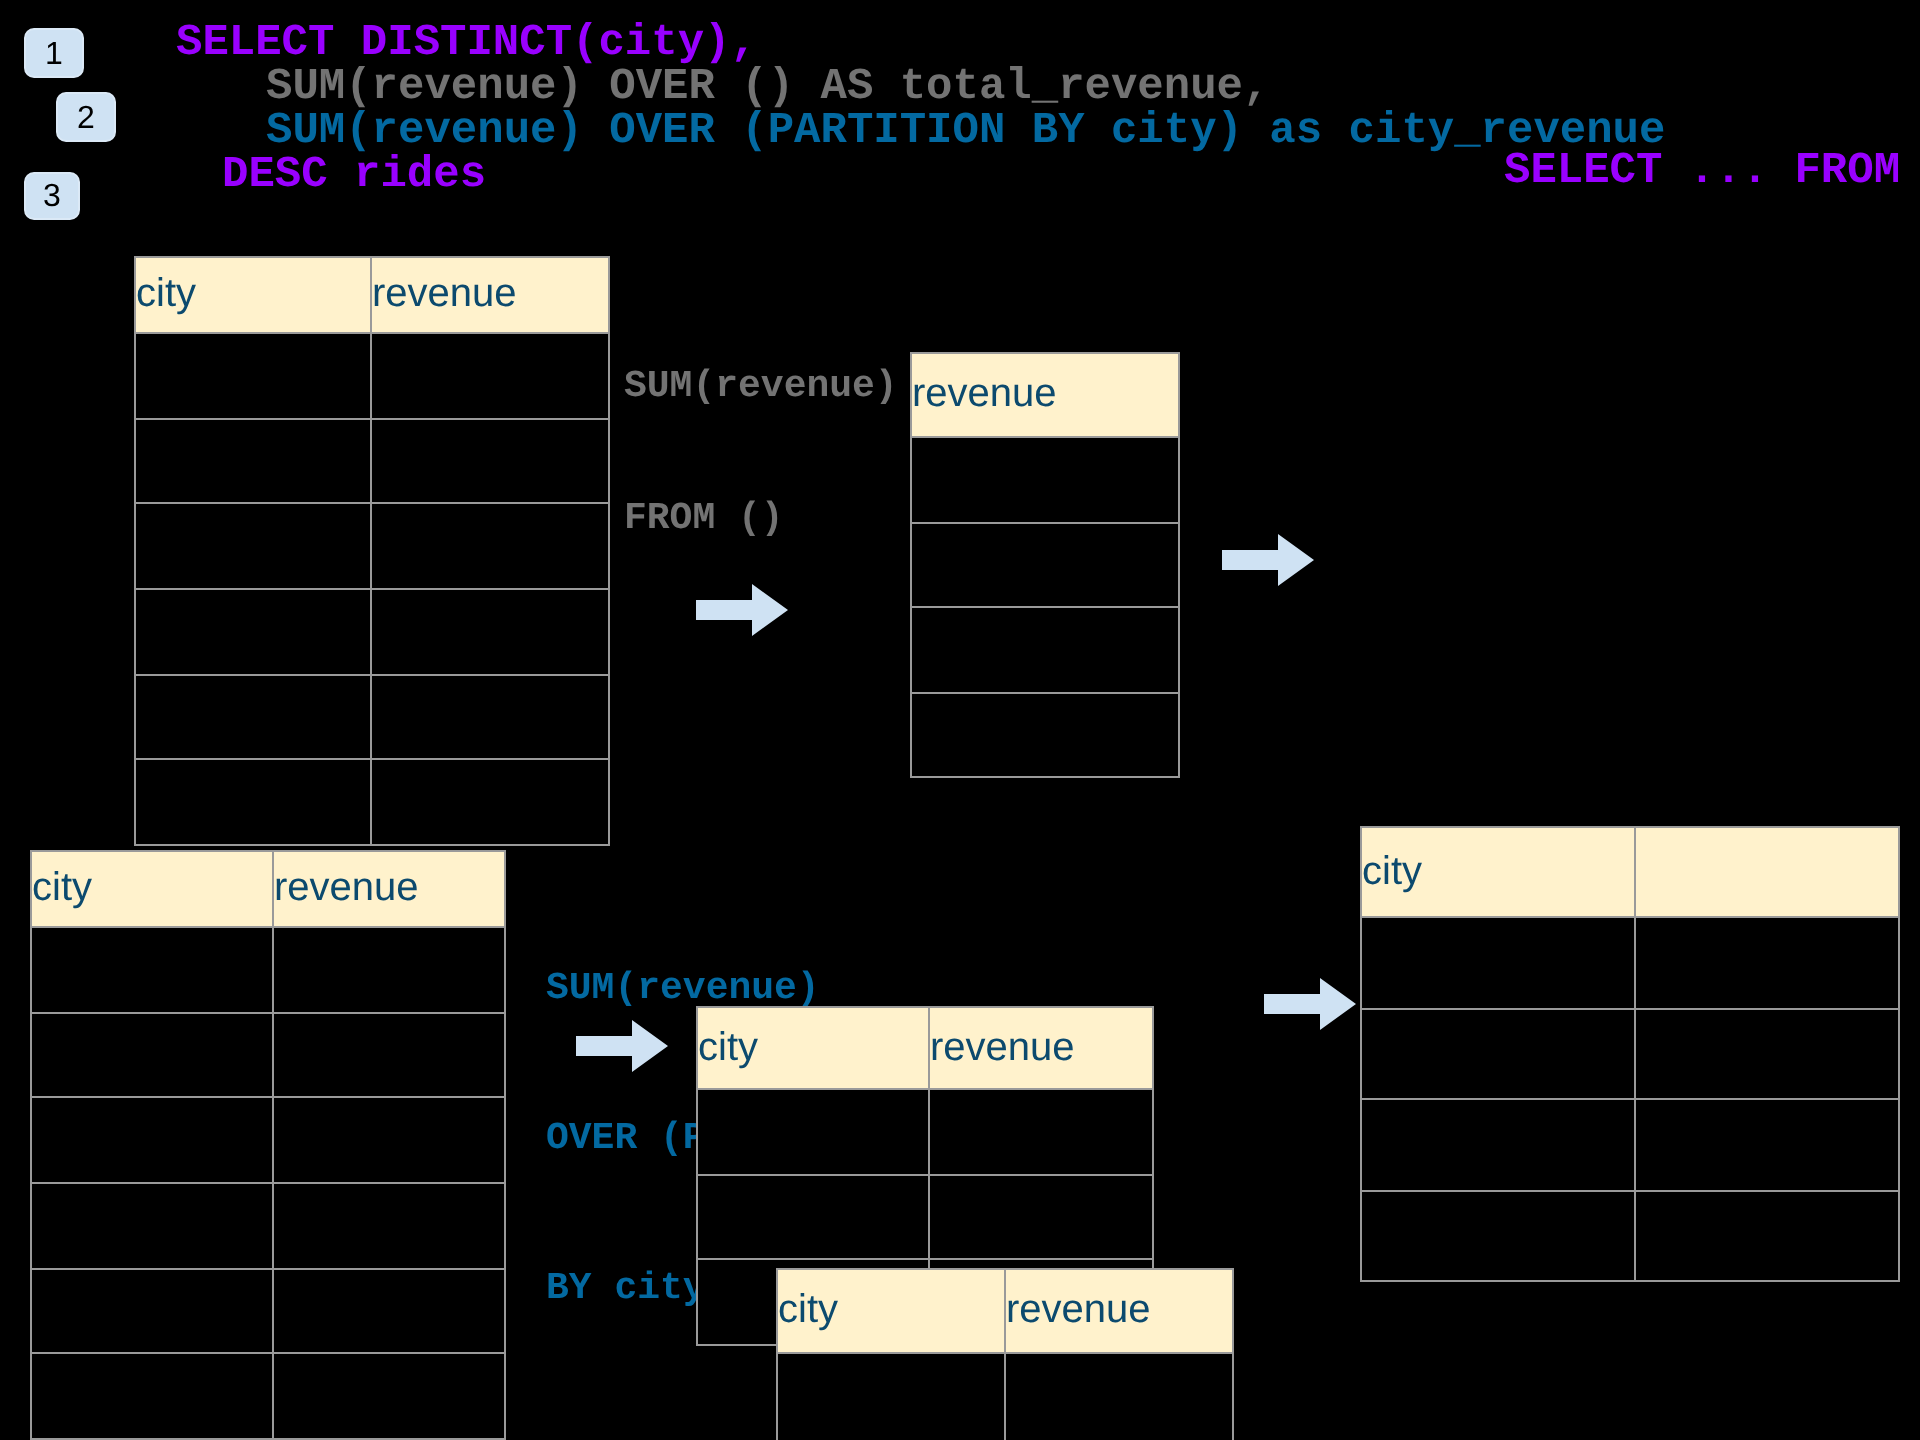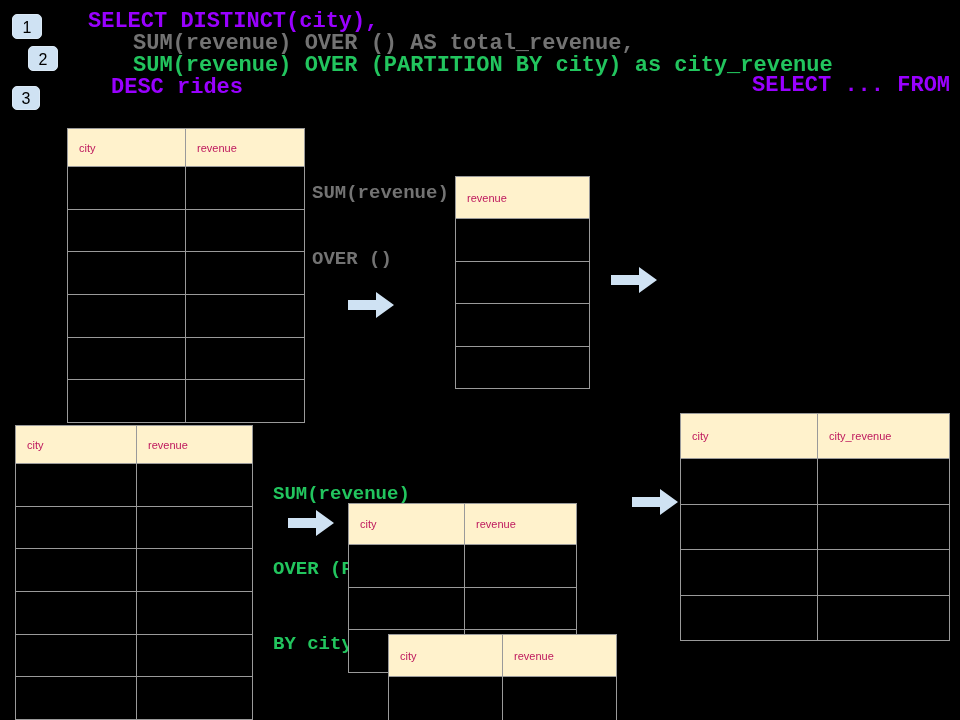--- a/index.html
+++ b/index.html
@@ -16,36 +16,36 @@
     text-align:center; box-sizing:border-box;
   }
   
   .code {
     position:absolute; white-space:pre;
     font-family:"Liberation Mono", monospace; font-weight:bold;
     font-size:22px; line-height:22px;
   }
   .purple { color:#9900ff; }
   .red    { color:#737373; }
-  .green  { color:#22c55e; }
+  .green  { color:#0369a1; }
   .note   { font-size:22px; line-height:20px; }
   .ann    { font-size:19px; line-height:22px; }
   .ann-g  { line-height:25px; }
   
   .tbl {
     position:absolute; background:#000; box-sizing:border-box;
     border:1px solid #9a9a9a;
   }
   .thead {
     display:flex; background:#fff2cc; height:var(--headh);
     border-bottom:1px solid #9a9a9a;
   }
   .th {
-    flex:1; display:flex; align-items:center; padding-left:11px;
-    color:#be185d; font-size:11px; box-sizing:border-box; overflow:hidden;
+    flex:1; display:flex; align-items:center; 
+    color:#0c4a6e; font-size:20px; box-sizing:border-box; overflow:hidden;
   }
   .two-col .th:first-child { flex:0 0 var(--c1); border-right:1px solid #9a9a9a; }
   .trow { display:flex; height:var(--rowh); }
   .trow:not(:last-child) { border-bottom:1px solid #9a9a9a; }
   .tcell { flex:1; box-sizing:border-box; }
   .two-col .tcell:first-child { flex:0 0 var(--c1); border-right:1px solid #9a9a9a; }
   
   .arrow { position:absolute; }
 </style>
 </head>
@@ -61,21 +61,21 @@
   <div class="code red" style="left:133px;top:33px">SUM(revenue) OVER () AS total_revenue,</div>
   <div class="code green" style="left:133px;top:55px">SUM(revenue) OVER (PARTITION BY city) as city_revenue</div>
   <div class="code purple" style="left:111px;top:77px">DESC rides</div>
 
   <div class="code purple note" style="left:752px;top:36px">
     <div>SELECT ... FROM</div>
   </div>
 
   <div class="code red ann" style="left:312px;top:138px">
     <div>SUM(revenue)</div>
-    <div>OVER ()</div>
+    <div>FROM ()</div>
   </div>
 
   <div class="code green ann ann-g" style="left:273px;top:432px">
     <div>SUM(revenue)</div>
     <div>OVER (PARTITION</div>
     <div>BY city)</div>
   </div>
 
   <div class="tbl two-col" style="left:67px;top:128px;width:238px;--c1:118px;--headh:37px;--rowh:41.7px">
     <div class="thead">
@@ -209,21 +209,20 @@
       </div>
   </div>
 
   <svg class="arrow" style="left:632px;top:489px" width="46" height="26" viewBox="0 0 46 26">
     <polygon points="0,8 28,8 28,0 46,13 28,26 28,18 0,18" fill="#cfe2f3"></polygon>
   </svg>
 
   <div class="tbl two-col" style="left:680px;top:413px;width:270px;--c1:137px;--headh:44px;--rowh:44.5px">
     <div class="thead">
       <div class="th">city</div>
-      <div class="th">city_revenue</div>
     </div>
     <div class="tbody">
         <div class="trow">
           <div class="tcell"></div>
           <div class="tcell"></div>
         </div>
         <div class="trow">
           <div class="tcell"></div>
           <div class="tcell"></div>
         </div>

